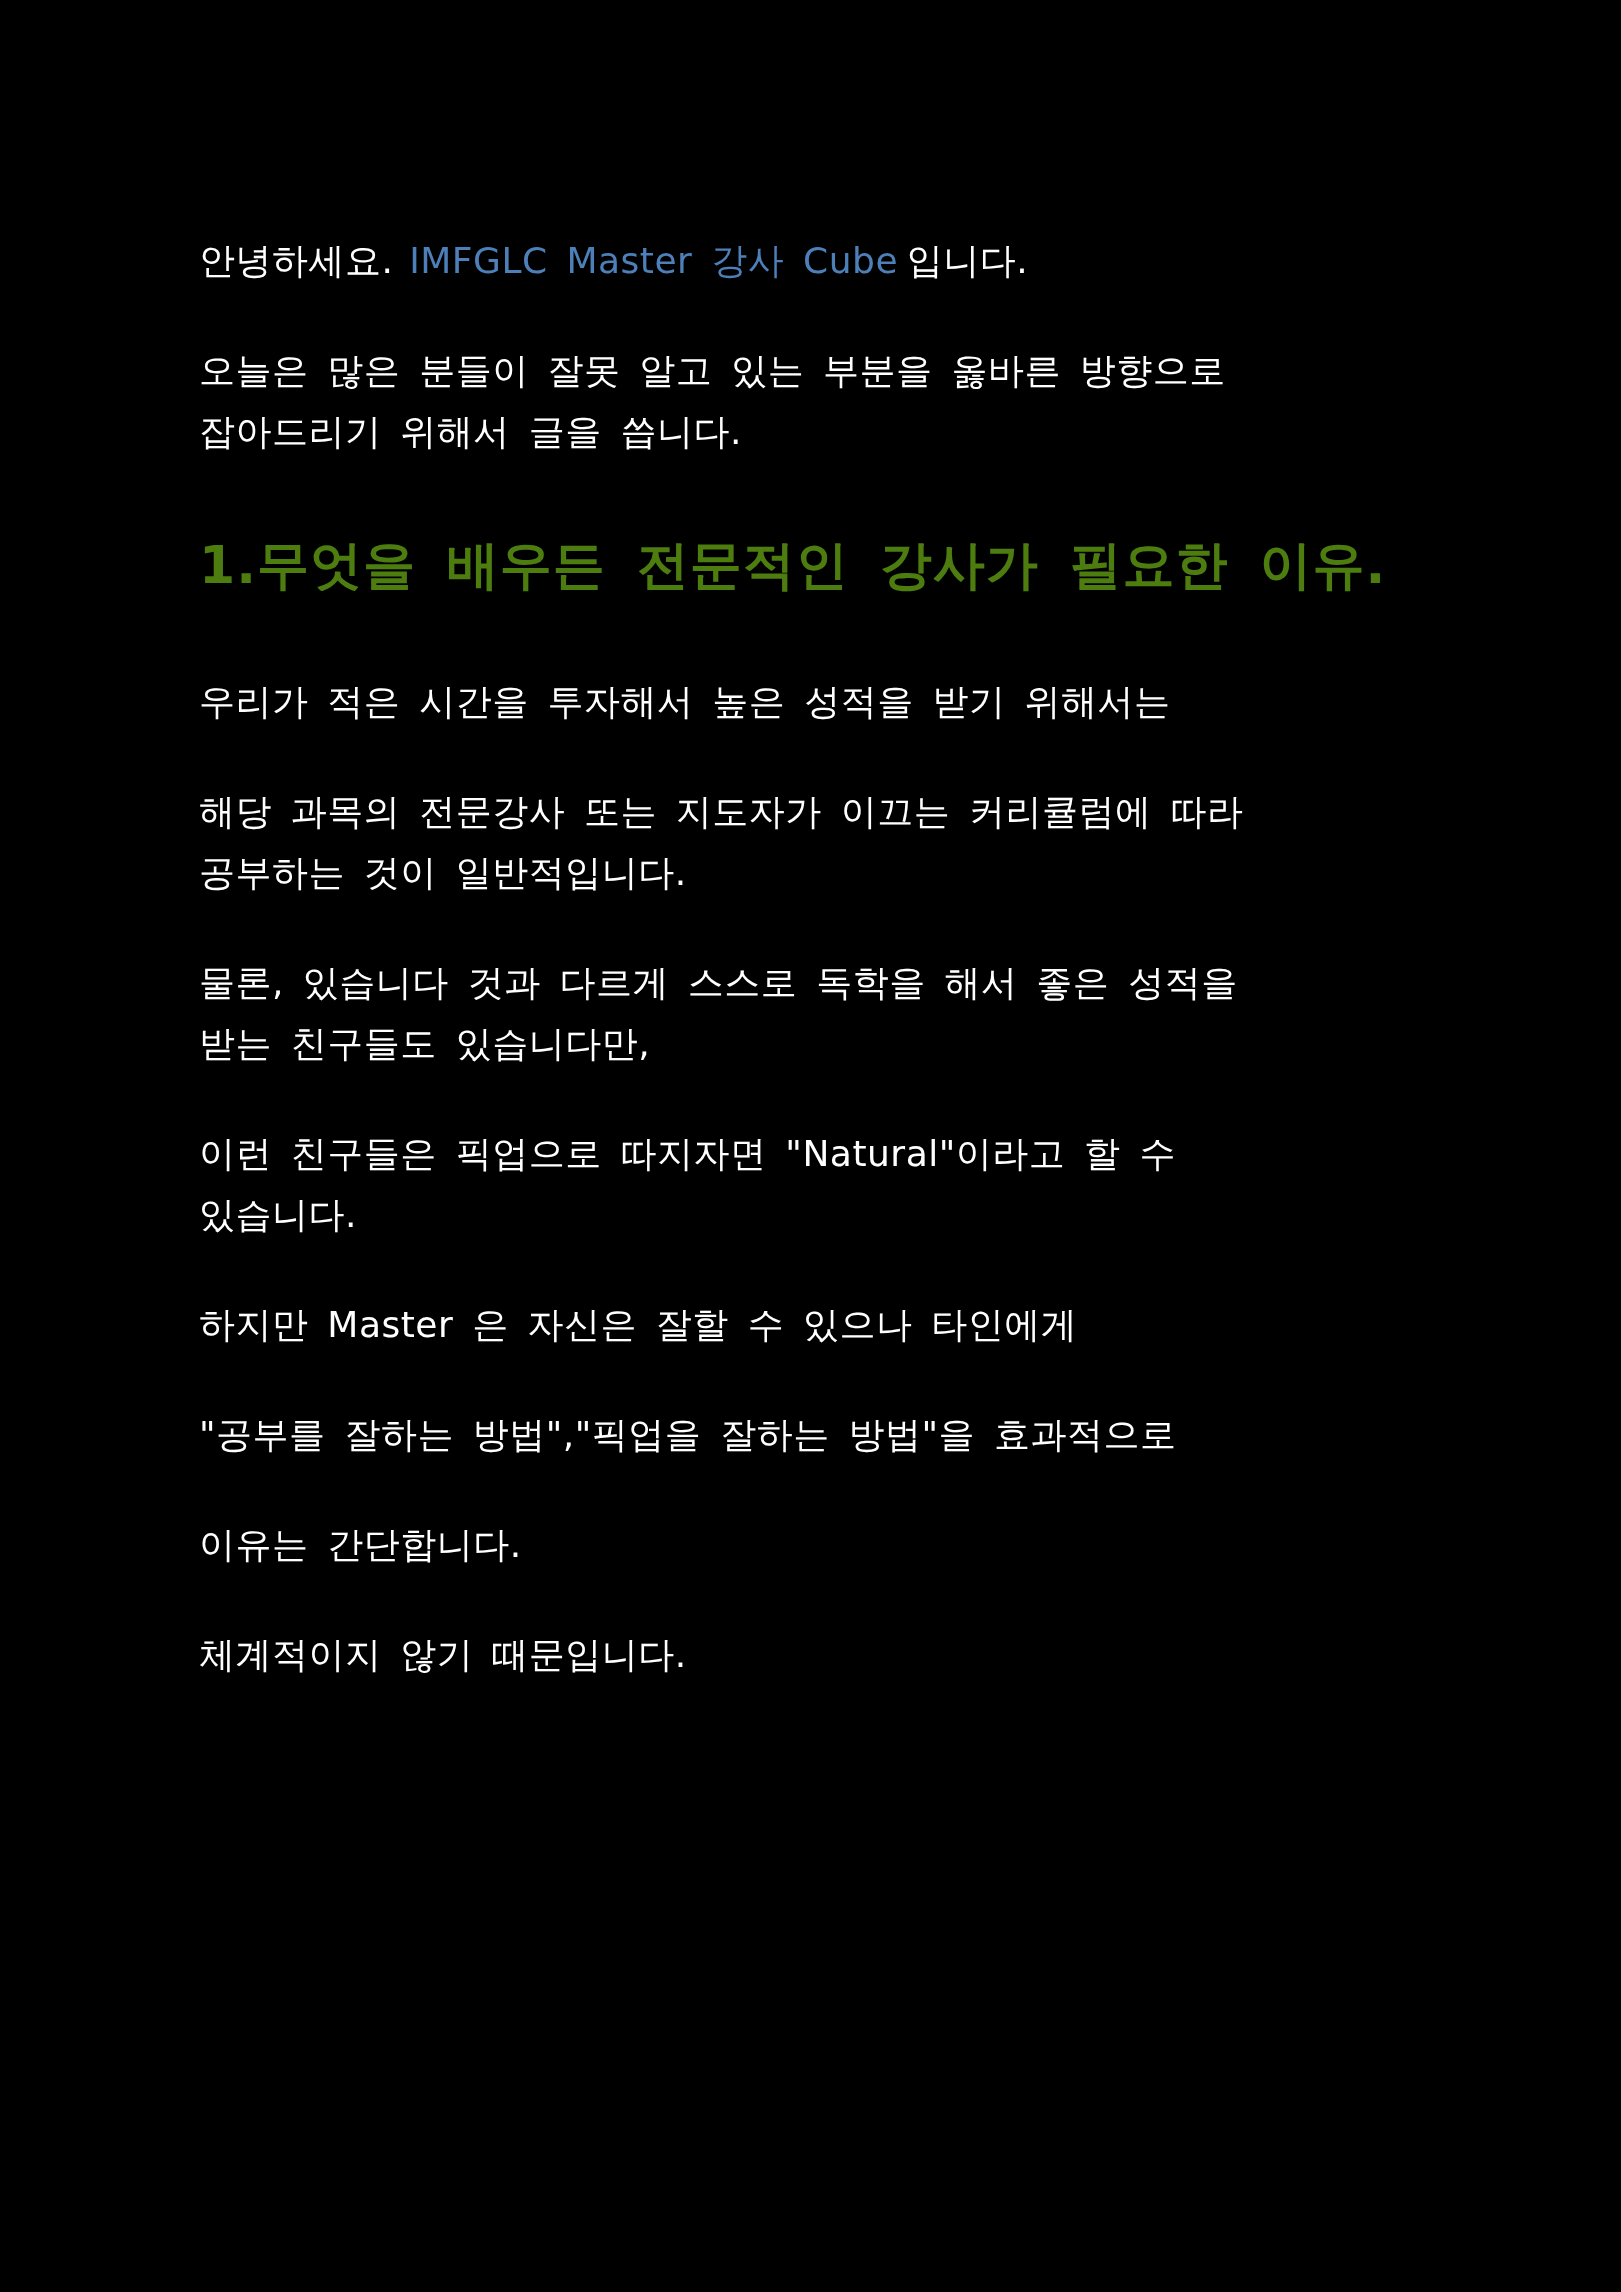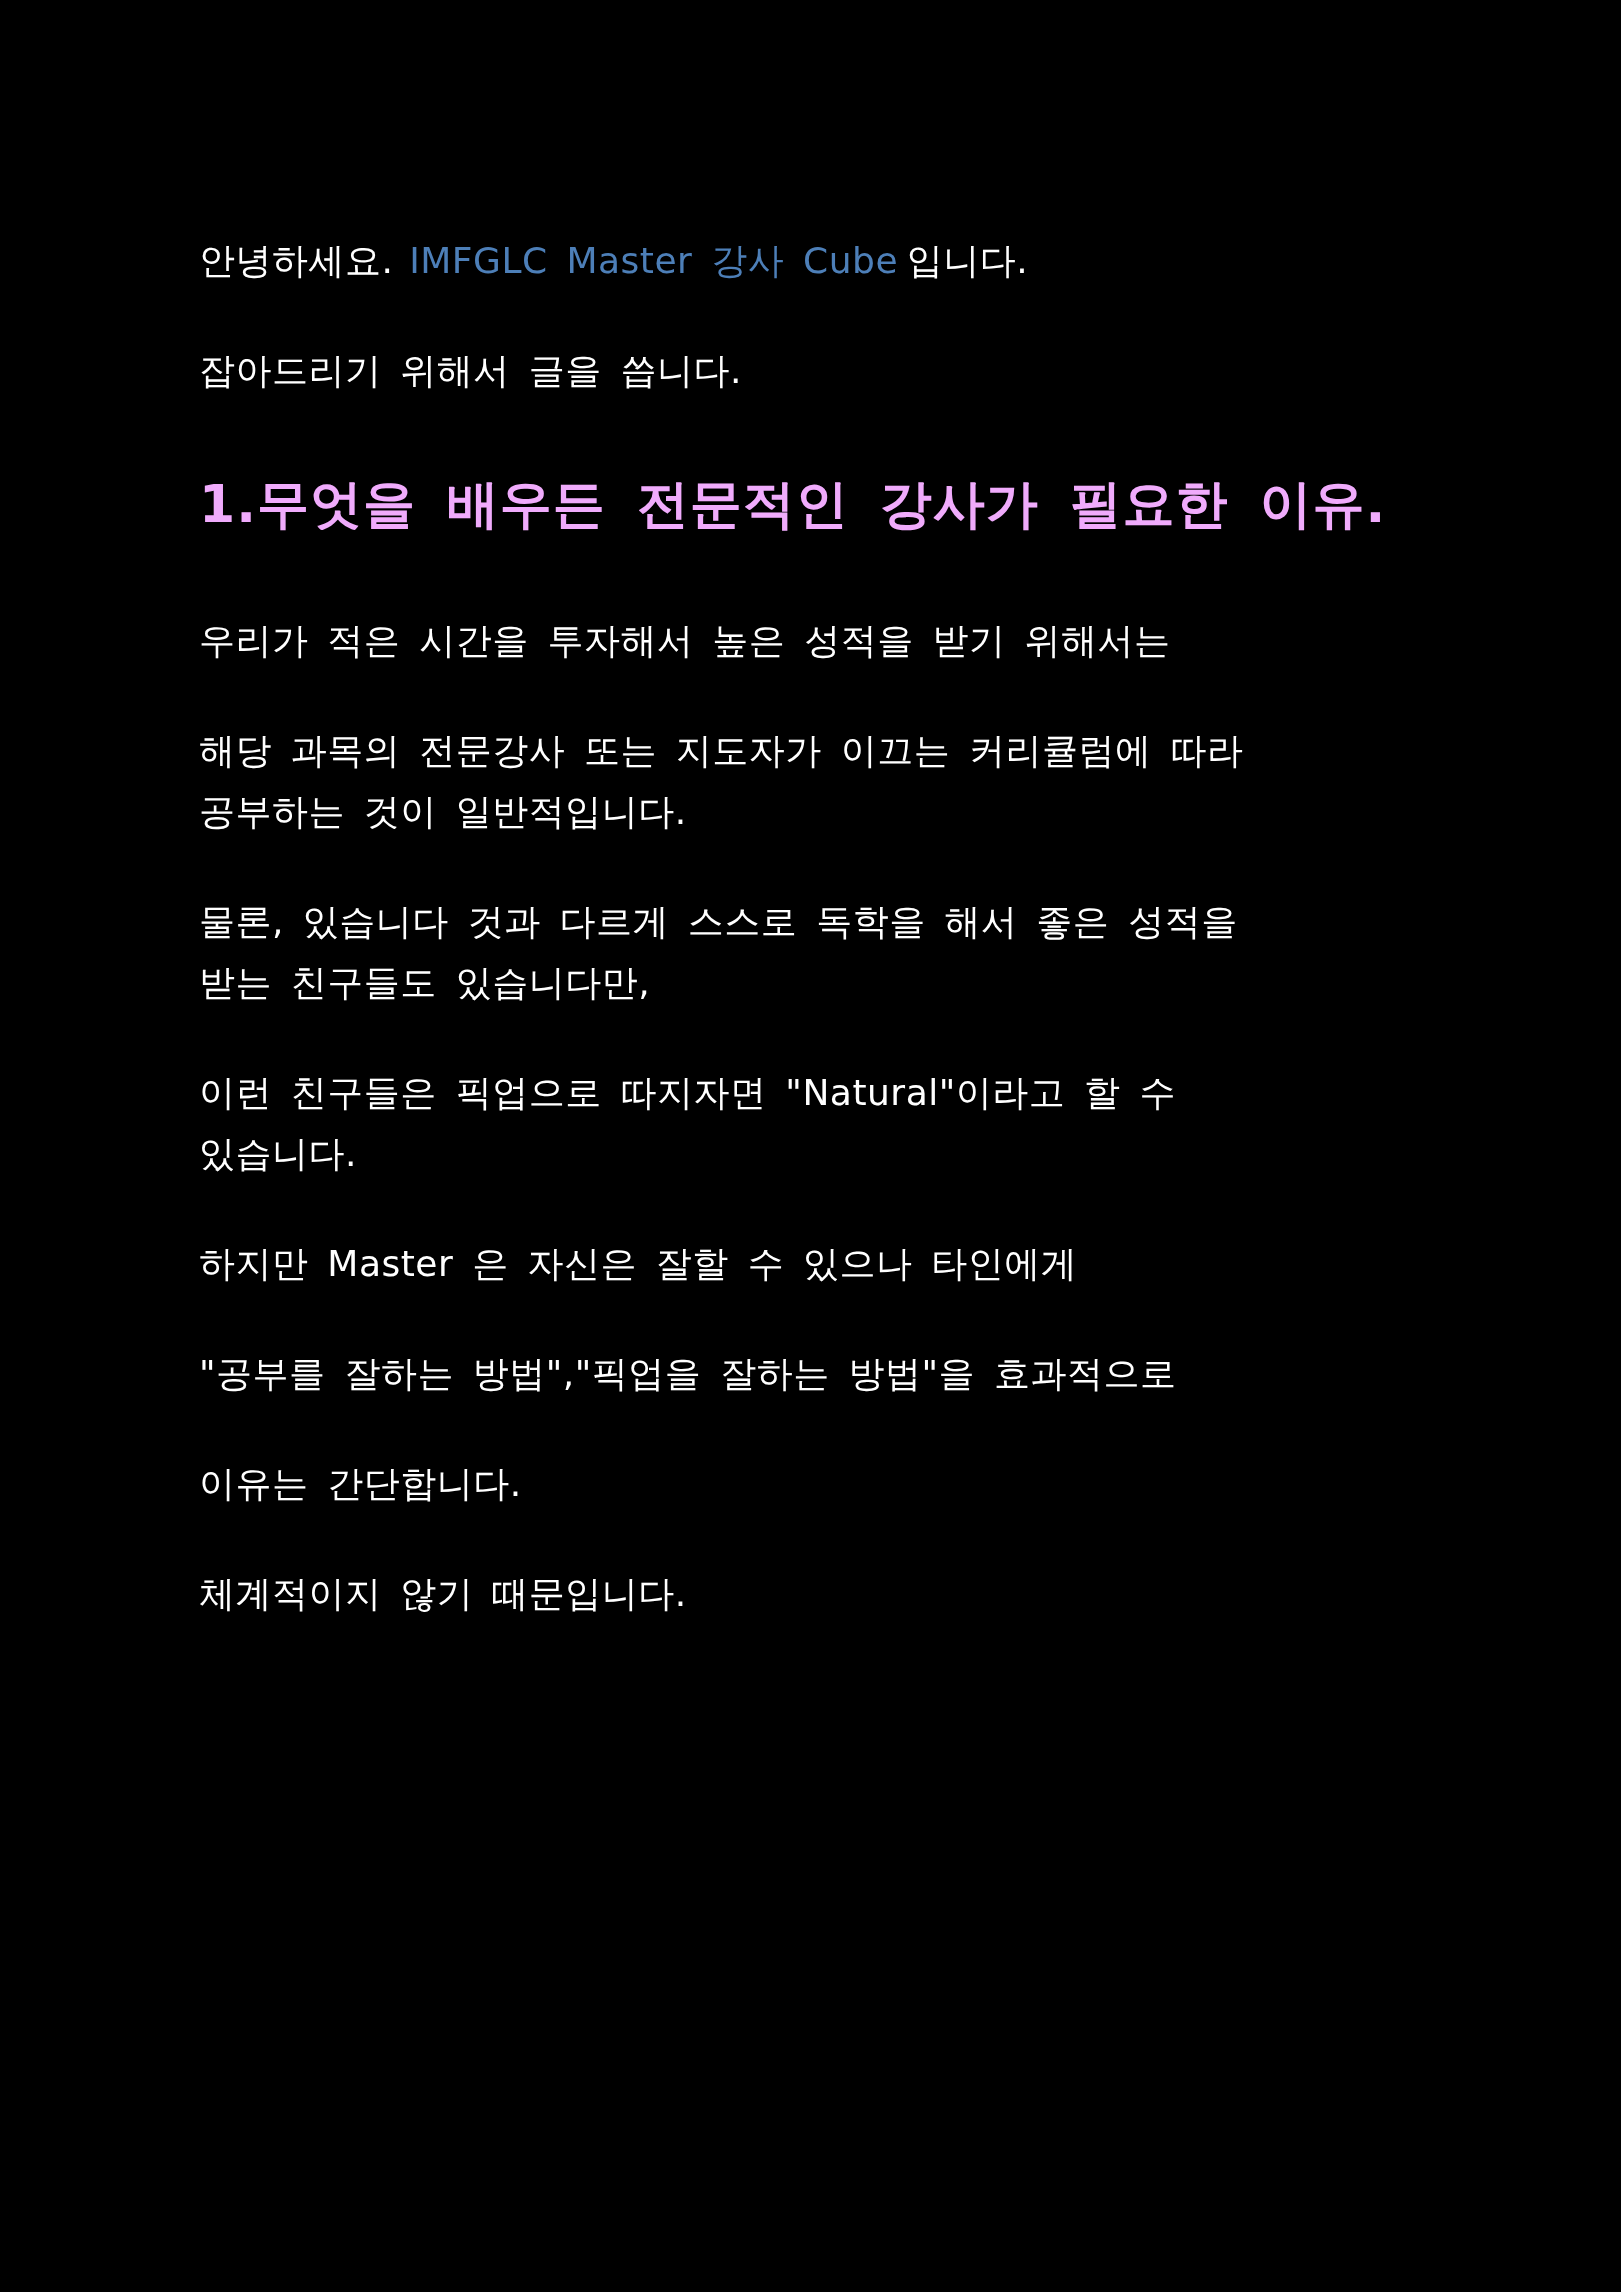--- a/index.html
+++ b/index.html
@@ -39,32 +39,33 @@
     cursor: pointer;
   }
   .heading {
     margin: 69px 0 71px 0;
     font-size: 52px;
     line-height: 69px;
     font-weight: 700;
     letter-spacing: 1px;
     word-spacing: 11.8px;
     white-space: nowrap;
-    color: #f0abfc;
+    color: #4d7c0f;
   }
 </style>
 </head>
 <body>
 
 <div class="page">
   <main class="doc">
 
     <p class="greeting"><span>안녕하세요.</span><a class="highlight">IMFGLC Master 강사 Cube</a><span>입니다.</span></p>
 
     <p class="para">
+      <span class="ln">오늘은 많은 분들이 잘못 알고 있는 부분을 옳바른 방향으로</span>
       <span class="ln">잡아드리기 위해서 글을 씁니다.</span>
     </p>
 
     <h1 class="heading">1.무엇을 배우든 전문적인 강사가 필요한 이유.</h1>
 
 
     <p class="para">
       <span class="ln">우리가 적은 시간을 투자해서 높은 성적을 받기 위해서는</span>
     </p>
 

